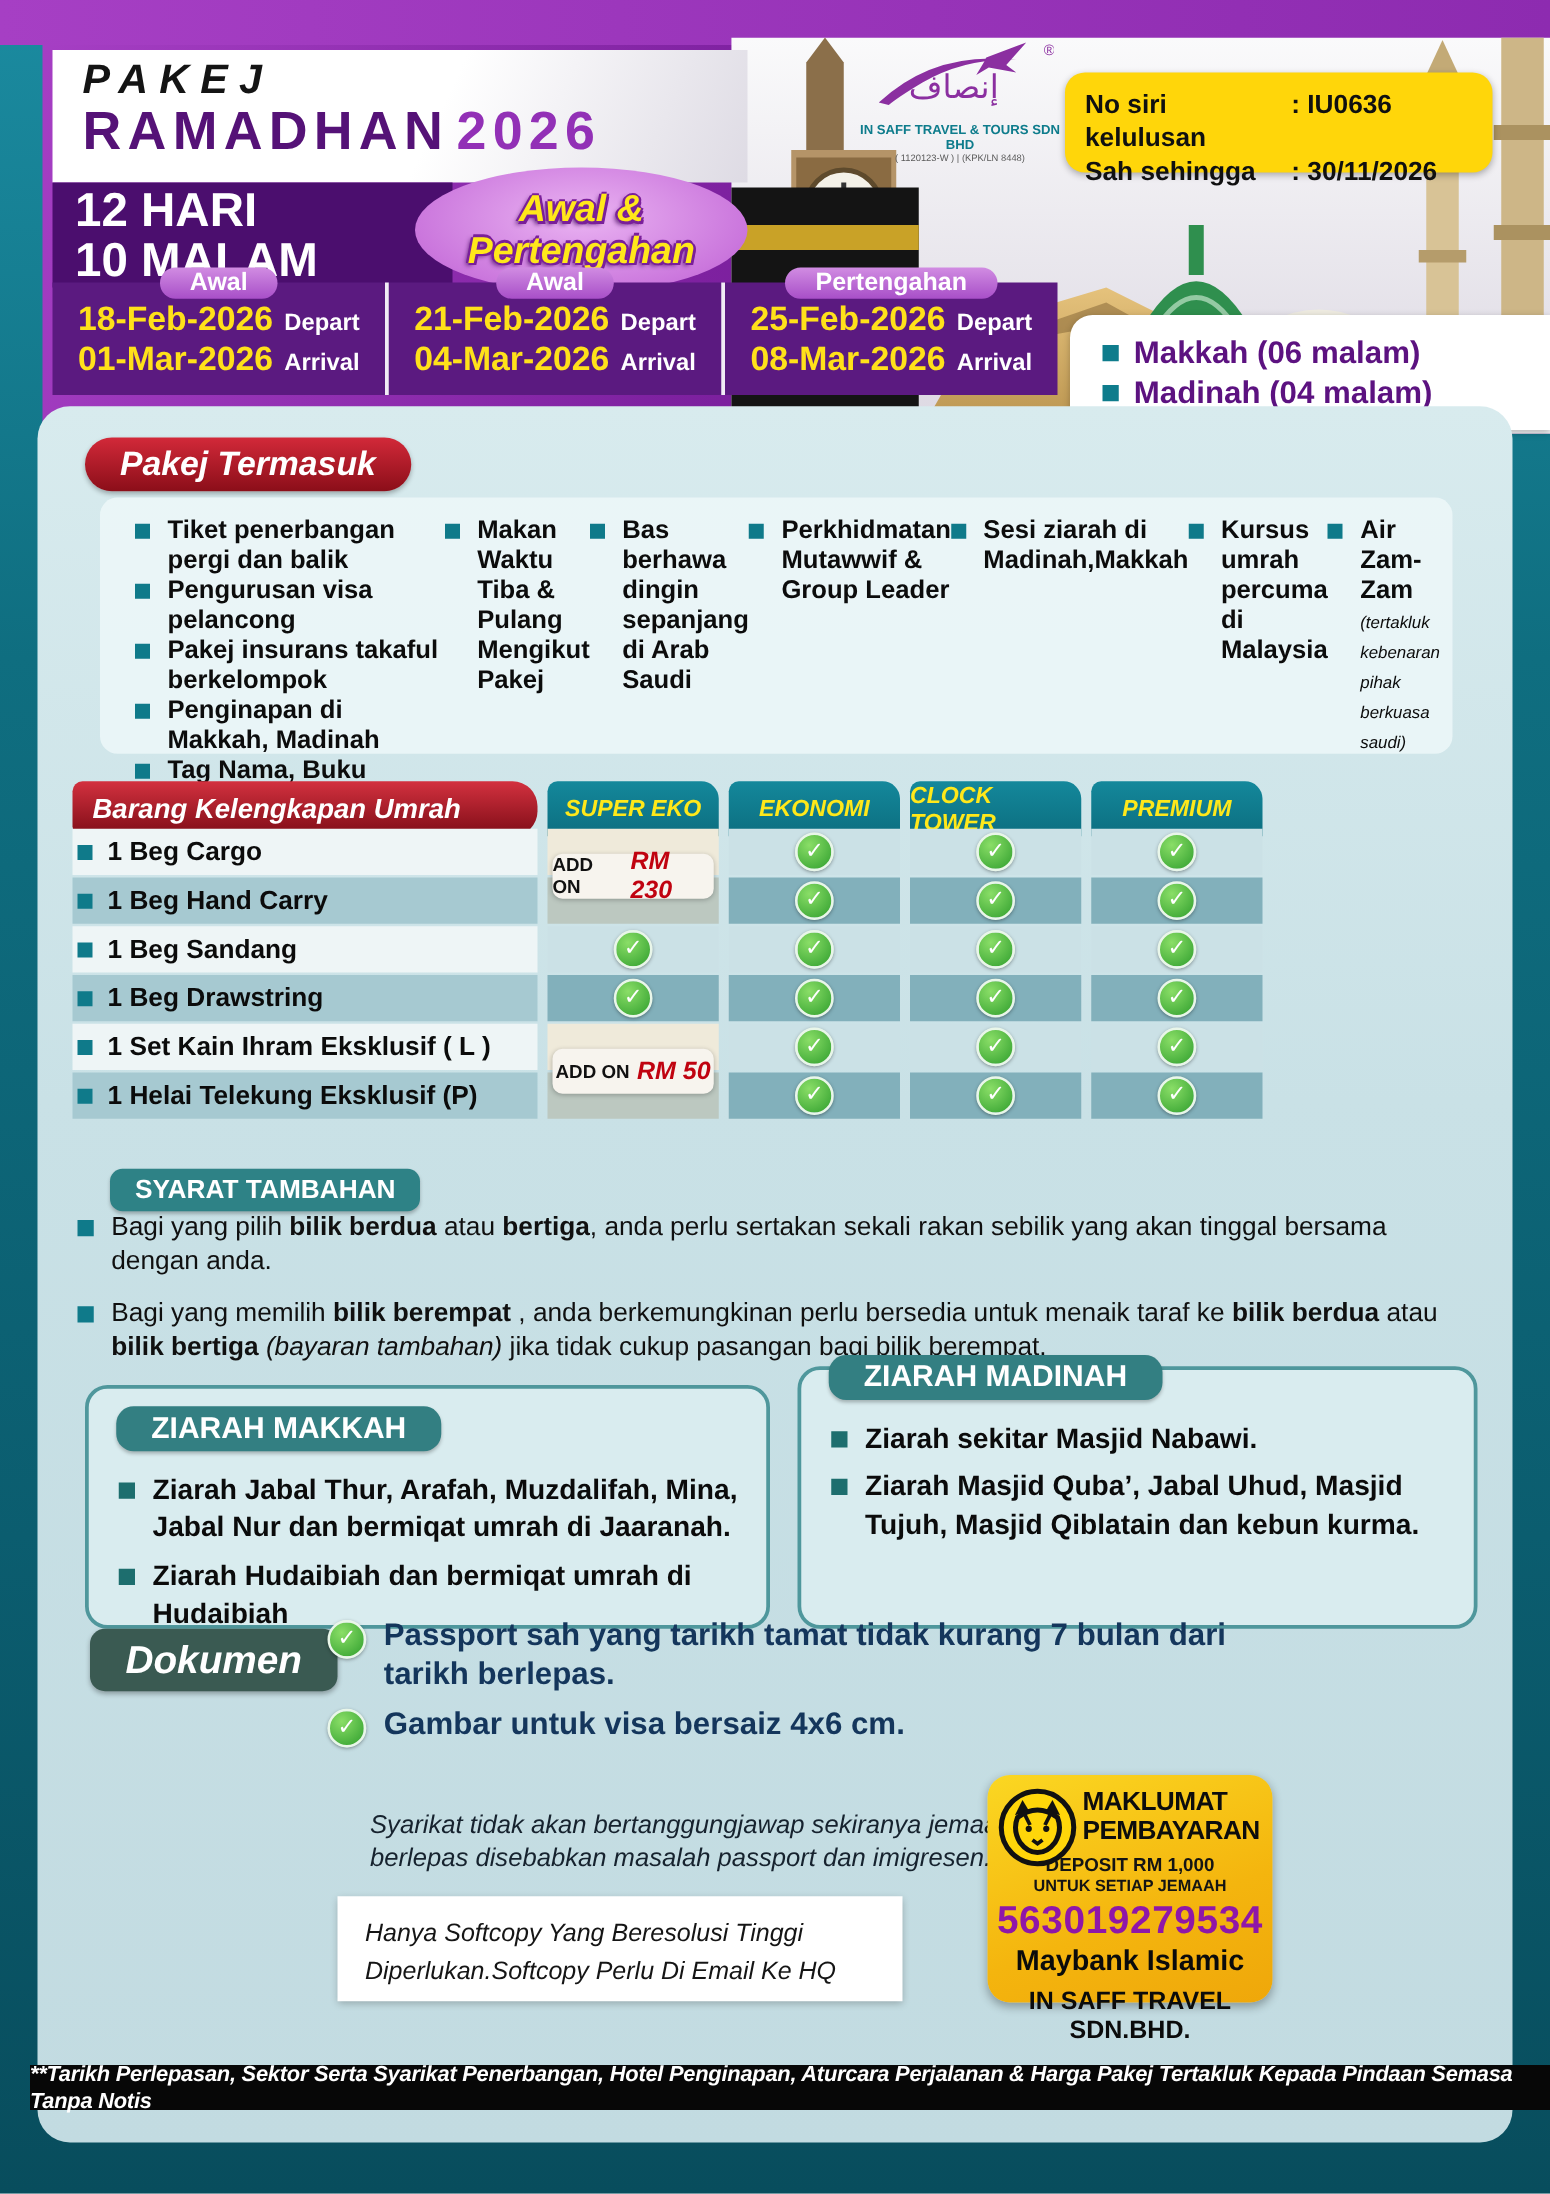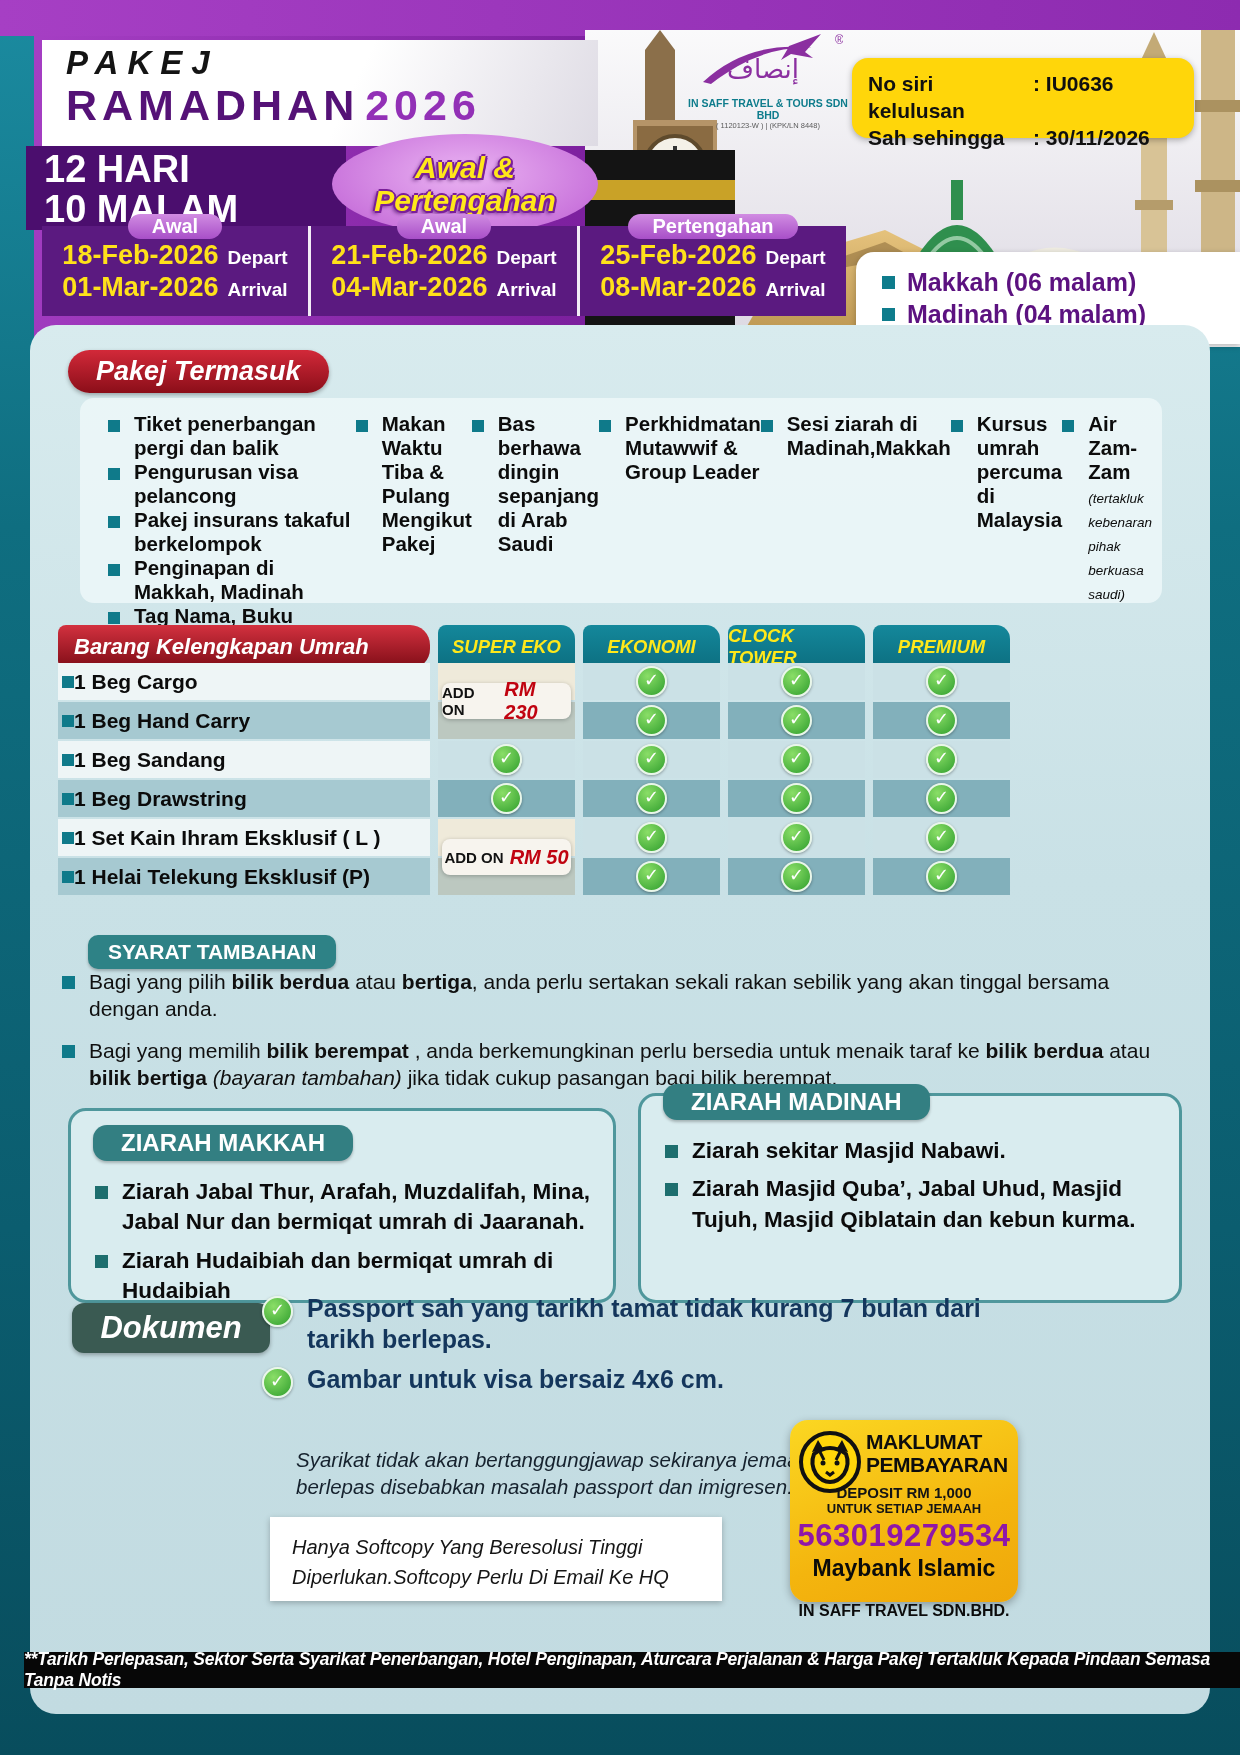--- a/index.html
+++ b/index.html
@@ -11,21 +11,21 @@
   
   .hdr-bg{left:34px;top:0;width:1206px;height:347px;
           background:linear-gradient(105deg,#a63fc4 0%,#7e21a0 45%,#5a1280 100%);}
   .hdr-topstrip{left:0;top:0;width:1240px;height:36px;background:linear-gradient(90deg,#a63fc4,#8d2bb0);}
   .collage{left:585px;top:30px;width:655px;height:317px;}
   .white-panel{left:42px;top:40px;width:556px;height:106px;
                background:linear-gradient(115deg,#ffffff 55%,#dedbe4 100%);padding:4px 0 0 24px;box-sizing:border-box;}
   .pakej{font-style:italic;font-weight:bold;font-size:33px;letter-spacing:9px;color:#141414;}
   .ram-line{margin-top:2px;font-weight:bold;font-size:43px;letter-spacing:5px;line-height:1.0;}
   .ram{color:#551277;} .yr{color:#9230b6;margin-left:6px;}
-  .dur-box{left:26px;top:146px;width:320px;height:84px;background:#4b0e6e;
+  .dur-box{left:42px;top:146px;width:320px;height:84px;background:#4b0e6e;
            color:#fff;font-weight:bold;font-size:38px;line-height:40px;padding:3px 16px 0 18px;box-sizing:border-box;}
   .ap-badge{left:332px;top:134px;width:266px;height:100px;border-radius:50%;
             background:radial-gradient(ellipse at 50% 40%,#eab3f2 0%,#cb77dd 70%,#b55cce 100%);
             display:flex;flex-direction:column;align-items:center;justify-content:center;}
   .ap-badge span{font-style:italic;font-weight:bold;font-size:30px;line-height:33px;color:#ffe81a;
             text-shadow:-2px 0 #7a1f9a,2px 0 #7a1f9a,0 -2px #7a1f9a,0 2px #7a1f9a,2px 2px #7a1f9a,-2px 2px 4px #4a0e63;}
   .dates-banner{left:42px;top:226px;width:804px;height:90px;background:#5b1a80;display:flex;}
   .sched{flex:1;display:flex;flex-direction:column;align-items:center;}
   .sched.sep{border-right:3px solid #f2ecf6;}
   .sched-pill{margin-top:-12px;background:linear-gradient(#d18ce2,#a84fc8);border-radius:15px;
@@ -60,21 +60,21 @@
 
   .tblwrap{left:28px;top:300px;width:952px;height:272px;}
   .thead,.trow{display:grid;grid-template-columns:372px 137px 137px 137px 137px;column-gap:8px;}
   .thead{height:36px;}
   .th-item{background:linear-gradient(#d3313f,#7e0c16);border-radius:8px 20px 20px 8px;color:#fff;
            font-style:italic;font-weight:bold;font-size:22px;display:flex;align-items:center;padding-left:16px;}
   .th-col{background:linear-gradient(#14889b,#0c6e80);color:#ffe81a;font-style:italic;font-weight:bold;font-size:18.5px;
           display:flex;align-items:center;justify-content:center;border-radius:8px 14px 0 0;}
   .tbody{margin-top:2px;}
   .trow{height:37px;margin-bottom:2px;}
-  .td-item{display:flex;align-items:center;gap:0;padding-left:4px;color:#0b0b0b;font-weight:bold;font-size:21px;}
+  .td-item{display:flex;align-items:center;gap:12px;padding-left:4px;color:#0b0b0b;font-weight:bold;font-size:21px;}
   .trow.light .td-item{background:#eef5f6;} .trow.dark .td-item{background:#a6c9d1;}
   .td-val{display:flex;align-items:center;justify-content:center;}
   .trow.light .td-val{background:#cbe1e6;} .trow.dark .td-val{background:#82b0bb;}
   .trow.light .td-val.addon-bg{background:#efeada;} .trow.dark .td-val.addon-bg{background:#bcc8c0;}
   .check{width:27px;height:27px;border-radius:50%;background:radial-gradient(circle at 35% 30%,#8ade67,#2f9e2d);
          border:2px solid #e9f6e9;color:#fff;font-weight:bold;font-size:18px;line-height:25px;text-align:center;
          box-shadow:0 1px 3px rgba(0,0,0,.35);box-sizing:content-box;}
   .addon-pill{position:absolute;left:384px;width:129px;height:36px;background:#f7f4ee;border-radius:8px;
               box-shadow:0 1px 4px rgba(0,0,0,.25);display:flex;align-items:center;justify-content:center;gap:6px;}
   .addon-lab{color:#111;font-weight:bold;font-size:15px;}
@@ -110,21 +110,21 @@
 
   .paybox{left:760px;top:1095px;width:228px;height:182px;border-radius:18px;
           background:linear-gradient(160deg,#fbd722 0%,#f4b50e 60%,#efa70a 100%);
           box-shadow:0 3px 8px rgba(0,0,0,.3);box-sizing:border-box;padding-top:10px;}
   .tiger{position:absolute;left:8px;top:10px;width:64px;height:64px;}
   .pay-title{margin-left:76px;color:#0d0d0d;font-weight:bold;font-size:21px;line-height:23px;letter-spacing:-0.5px;}
   .pay-dep1{text-align:center;margin-top:8px;font-weight:bold;font-size:15px;color:#141414;}
   .pay-dep2{text-align:center;font-weight:bold;font-size:13px;color:#141414;}
   .pay-acct{text-align:center;color:#8f17a8;font-weight:bold;font-size:31px;letter-spacing:0.5px;margin-top:2px;}
   .pay-bank{text-align:center;color:#0b0b0b;font-weight:bold;font-size:23px;margin-top:1px;}
-  .pay-name{text-align:center;color:#0b0b0b;font-weight:bold;font-size:16px;margin-top:20px;}
+  .pay-name{text-align:center;color:#0b0b0b;font-weight:bold;font-size:20px;margin-top:8px;}
 
   .footer-strip{left:24px;top:1652px;width:1216px;height:36px;background:#070707;display:flex;align-items:center;
                 justify-content:center;color:#fff;font-style:italic;font-weight:bold;font-size:17.5px;letter-spacing:-0.2px;}
 </style>
 </head>
 <body>
 
 <div class="page">
 
   <div class="abs hdr-bg"></div>

